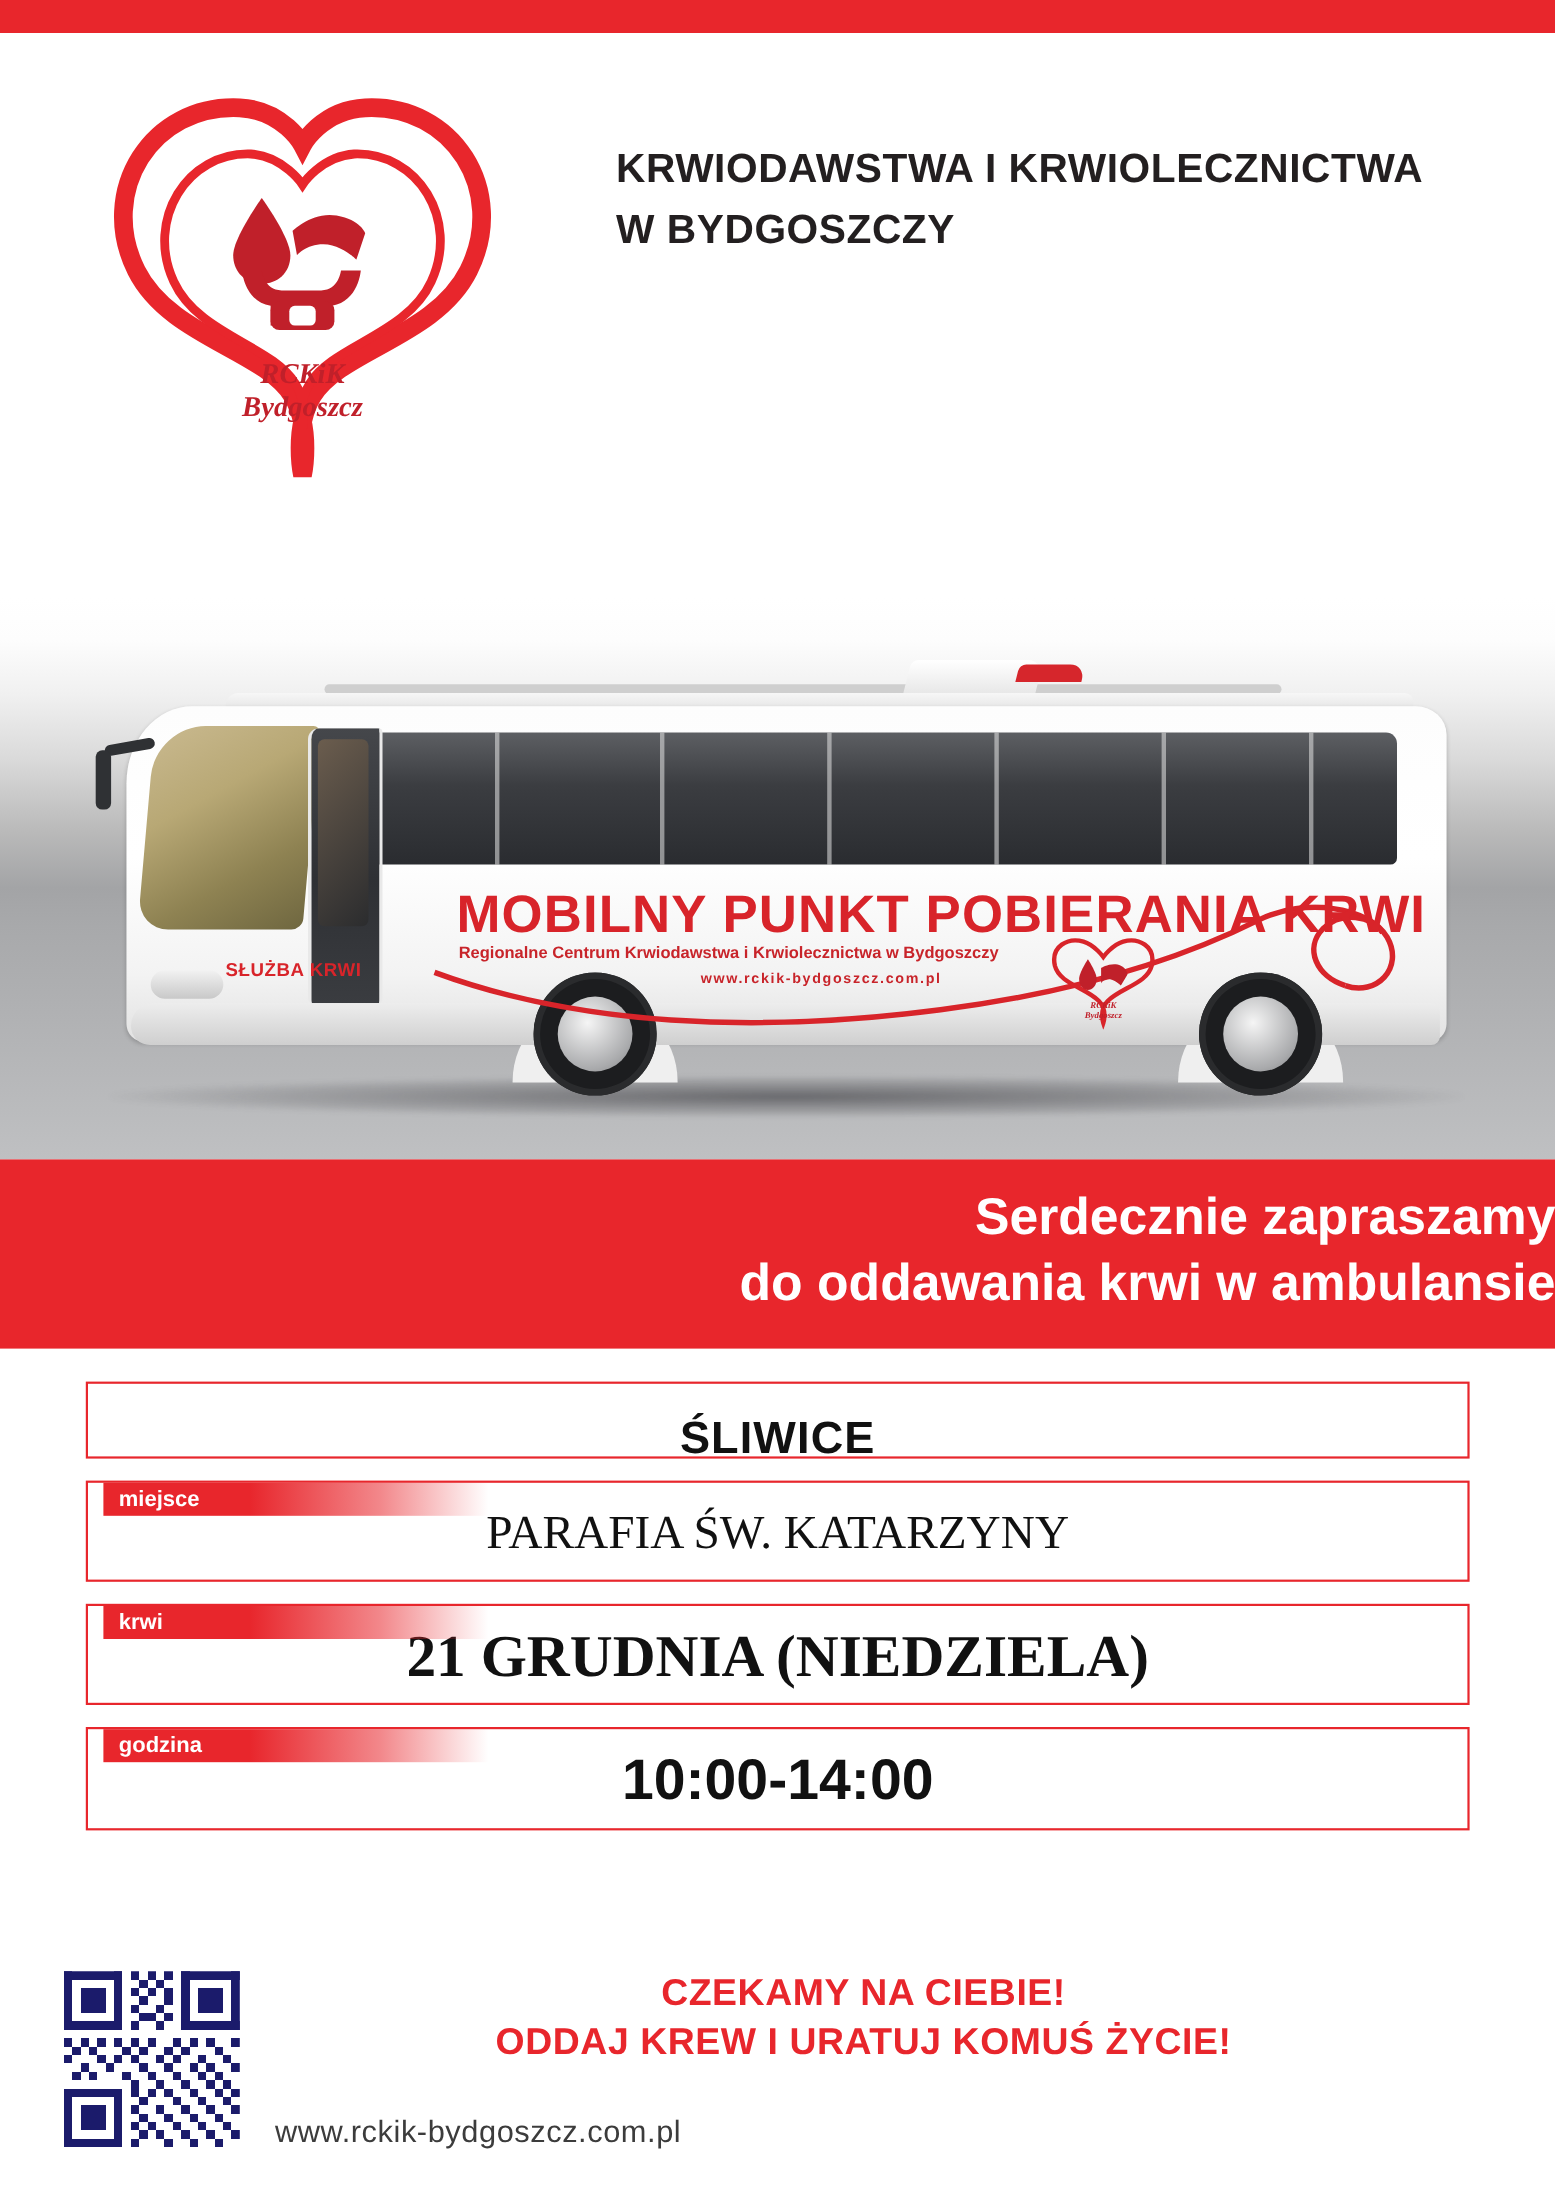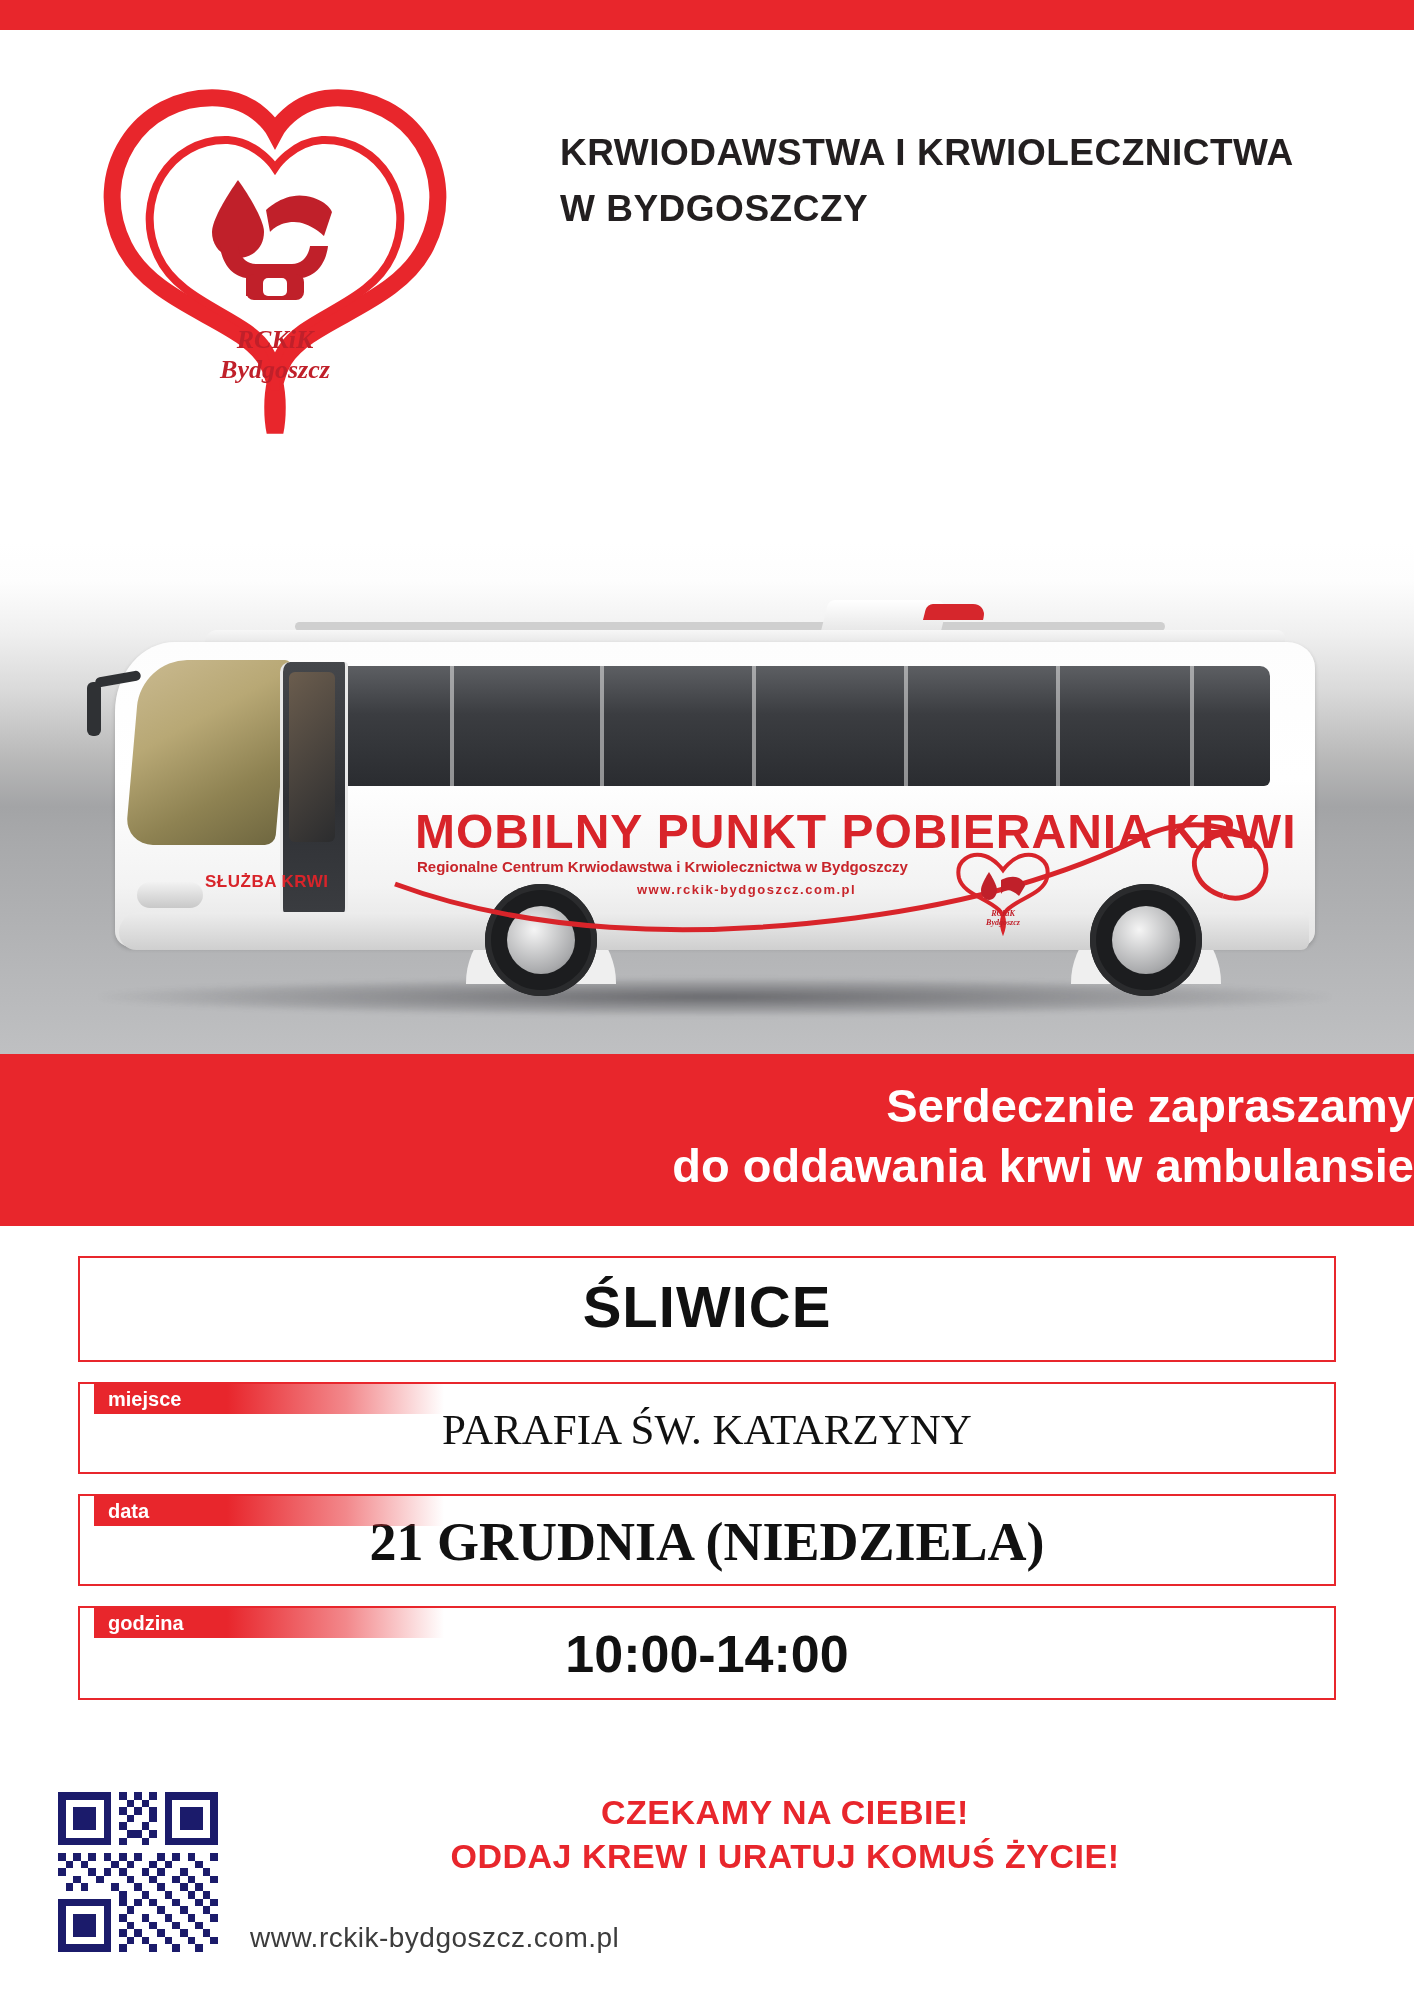--- a/index.html
+++ b/index.html
@@ -287,23 +287,23 @@
     margin-bottom: 20px;
   }
   .box {
     border: 2px solid #e8262c;
     background: #ffffff;
     text-align: center;
     color: #111111;
     box-sizing: border-box;
   }
   .box.city {
-    height: 106px;
+    height: 70px;
     line-height: 98px;
-    font-size: 58px;
+    font-size: 41px;
     font-weight: bold;
     letter-spacing: 1px;
     font-family: "Liberation Sans", sans-serif;
   }
   .box.place {
     height: 92px;
     line-height: 92px;
     font-size: 43px;
     font-family: "Liberation Serif", serif;
   }
@@ -484,21 +484,21 @@
   <div class="row">
     <div class="box city">ŚLIWICE</div>
   </div>
 
   <div class="row">
     <div class="tag">miejsce</div>
     <div class="box place">PARAFIA ŚW. KATARZYNY</div>
   </div>
 
   <div class="row">
-    <div class="tag">data</div>
+    <div class="tag">krwi</div>
     <div class="box date">21 GRUDNIA (NIEDZIELA)</div>
   </div>
 
   <div class="row">
     <div class="tag">godzina</div>
     <div class="box time">10:00-14:00</div>
   </div>
 </div>
 
 <div class="footer">

